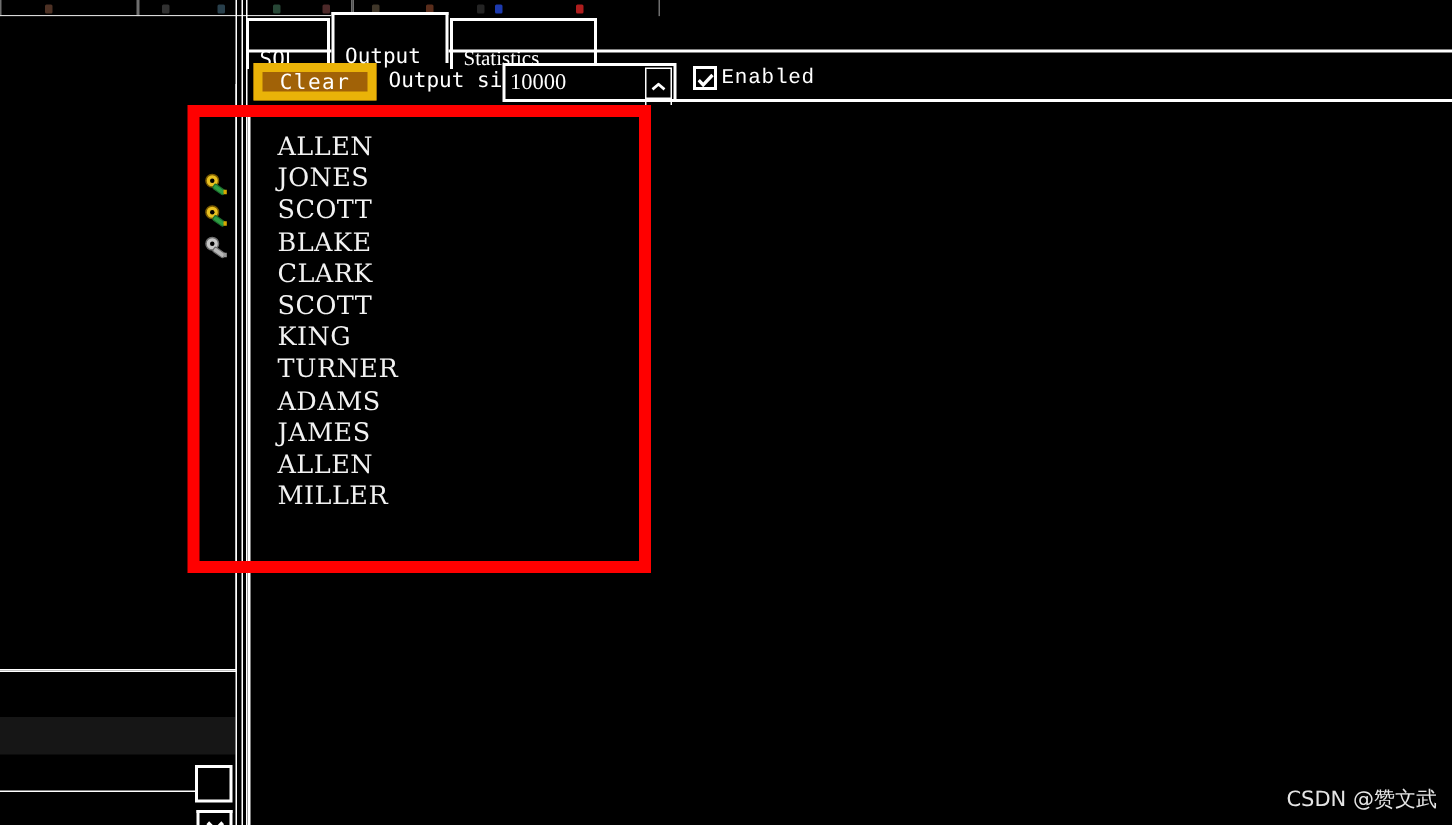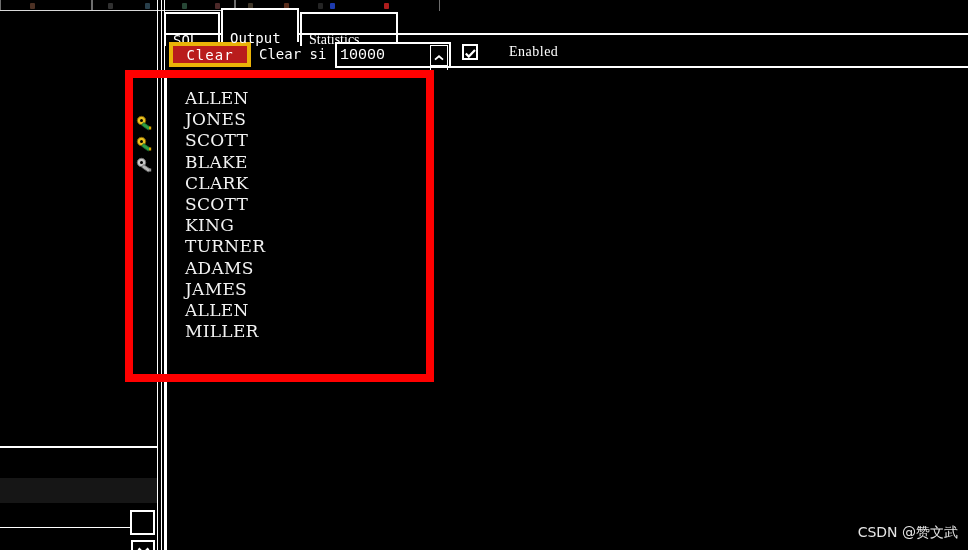--- a/index.html
+++ b/index.html
@@ -175,23 +175,23 @@
   
   #output-toolbar {
     position: absolute;
     left: 164px; top: 42px;
     height: 28px;
   }
   #clear-button {
     position: absolute;
     left: 5px; top: 0px;
     width: 82px; height: 25px;
-    border: 4px solid #eab308;
-    box-sizing: border-box;
-    background: #b91c1c;
+    border: 6px solid #eab308;
+    box-sizing: border-box;
+    background: #a16207;
     color: #fff;
     font-family: "DejaVu Sans Mono", monospace;
     font-size: 14px;
     letter-spacing: 1px;
     display: flex;
     align-items: center;
     justify-content: center;
     cursor: pointer;
   }
   #buffer-label {
@@ -211,21 +211,21 @@
     box-sizing: border-box;
     background: #000;
     display: flex;
     align-items: center;
   }
   #buffer-input {
     background: transparent;
     border: none;
     outline: none;
     color: #ffffff;
-    font-family: Liberation Mono, monospace;
+    font-family: Liberation Serif, serif;
     font-size: 15px;
     width: 88px;
     padding: 0 0 0 3px;
   }
   #spin-arrows {
     position: absolute;
     right: 1px; top: 1px;
     width: 18px; height: 22px;
     display: flex;
     flex-direction: column;
@@ -249,24 +249,23 @@
   #enabled-box {
     width: 16px; height: 16px;
     border: 2px solid #ffffff;
     box-sizing: border-box;
     display: flex;
     align-items: center;
     justify-content: center;
     margin-right: 3px;
   }
   #enabled-label {
-    font-family: Liberation Serif, serif;
+    font-family: Liberation Mono, monospace;
     font-size: 14px;
     letter-spacing: .5px;
-    margin-left: 28px;
   }
 
   
   #toolbar-rule {
     position: absolute;
     left: 434px; top: 66px;
     width: 534px; height: 2px;
     background: #ffffff;
   }
 
@@ -389,21 +388,21 @@
   <div class="tab active" style="left:57px;width:78px;">Output</div>
   <div class="tab" style="left:136px;width:98px;font-family:Liberation Serif, serif;">Statistics</div>
 </div>
 <div id="tab-underline"></div>
 <div id="tab-underline-gap" style="left:223px;width:72px;"></div>
 
 <div id="output-toolbar">
 
   <div id="clear-button">Clear</div>
 
-  <div id="buffer-label">Clear si</div>
+  <div id="buffer-label">Output si</div>
 
   <div id="buffer-spin">
     <input id="buffer-input" type="text" value="10000" style="">
     <div id="spin-arrows">
       <div class="spin-btn">
         <span>
           <svg width="10" height="6" viewBox="0 0 10 6">
             <polyline points="1,4.6 5,1.2 9,4.6" fill="none" stroke="#ffffff" stroke-width="1.8"></polyline>
           </svg>
         </span>

